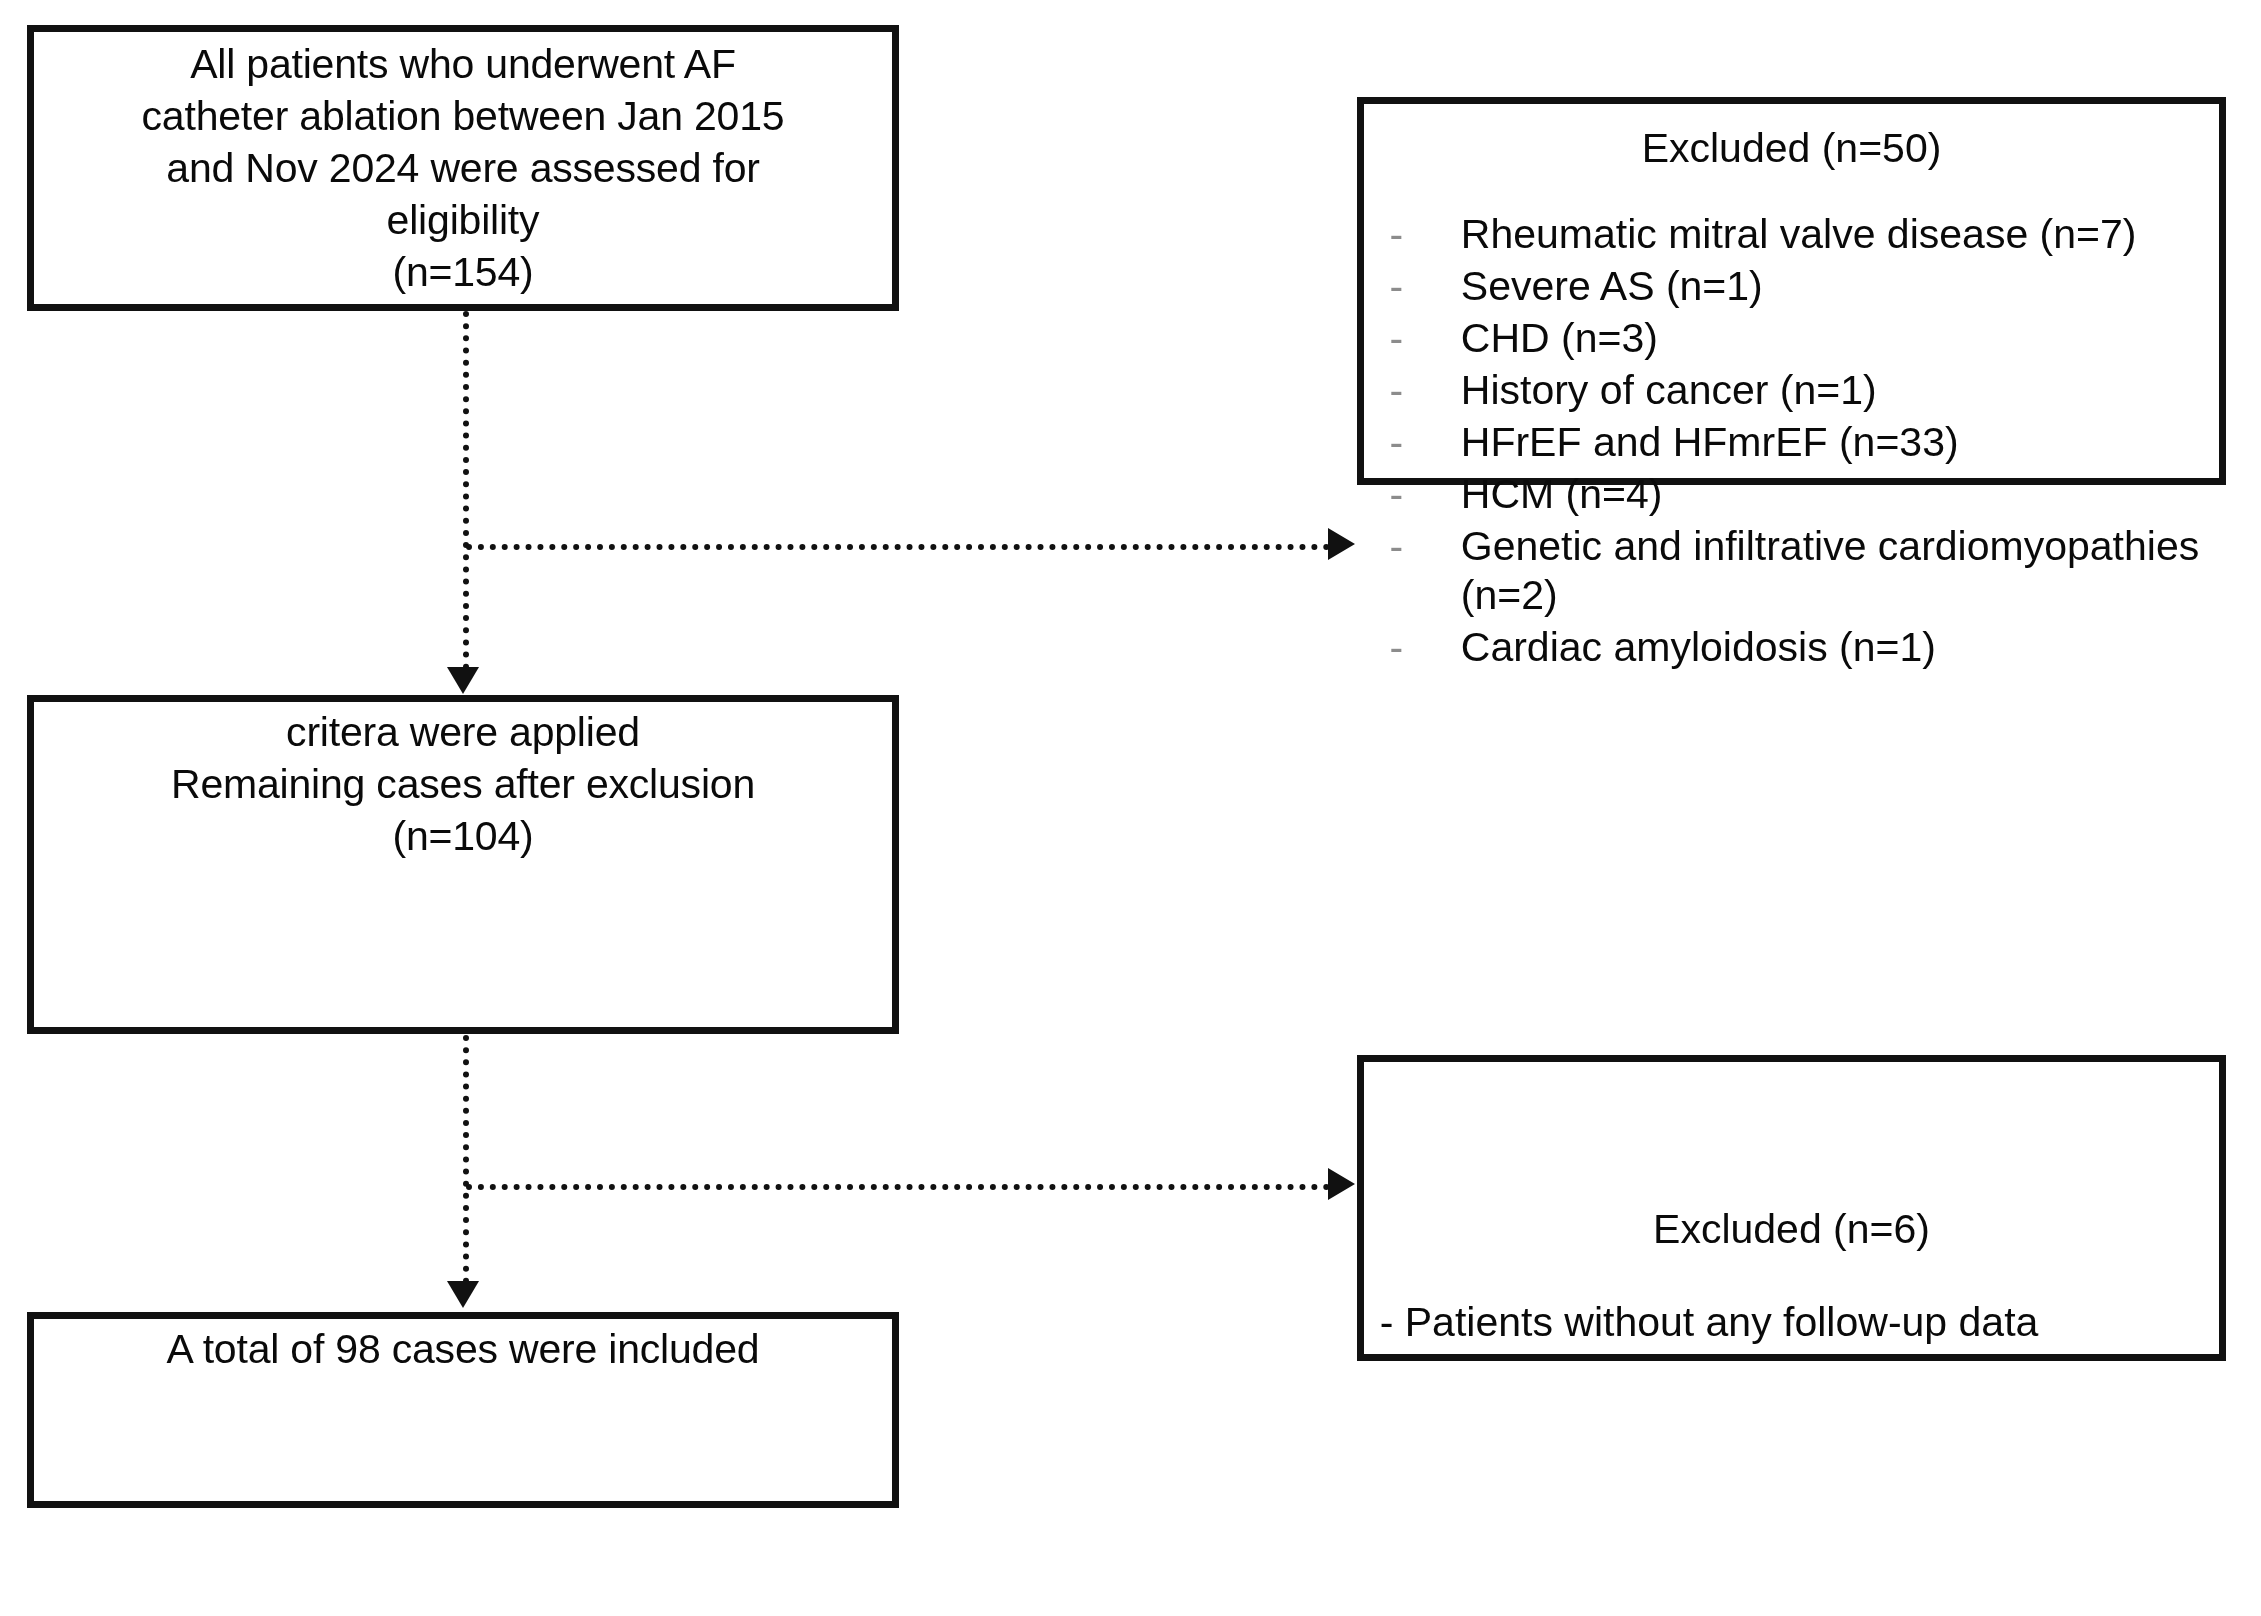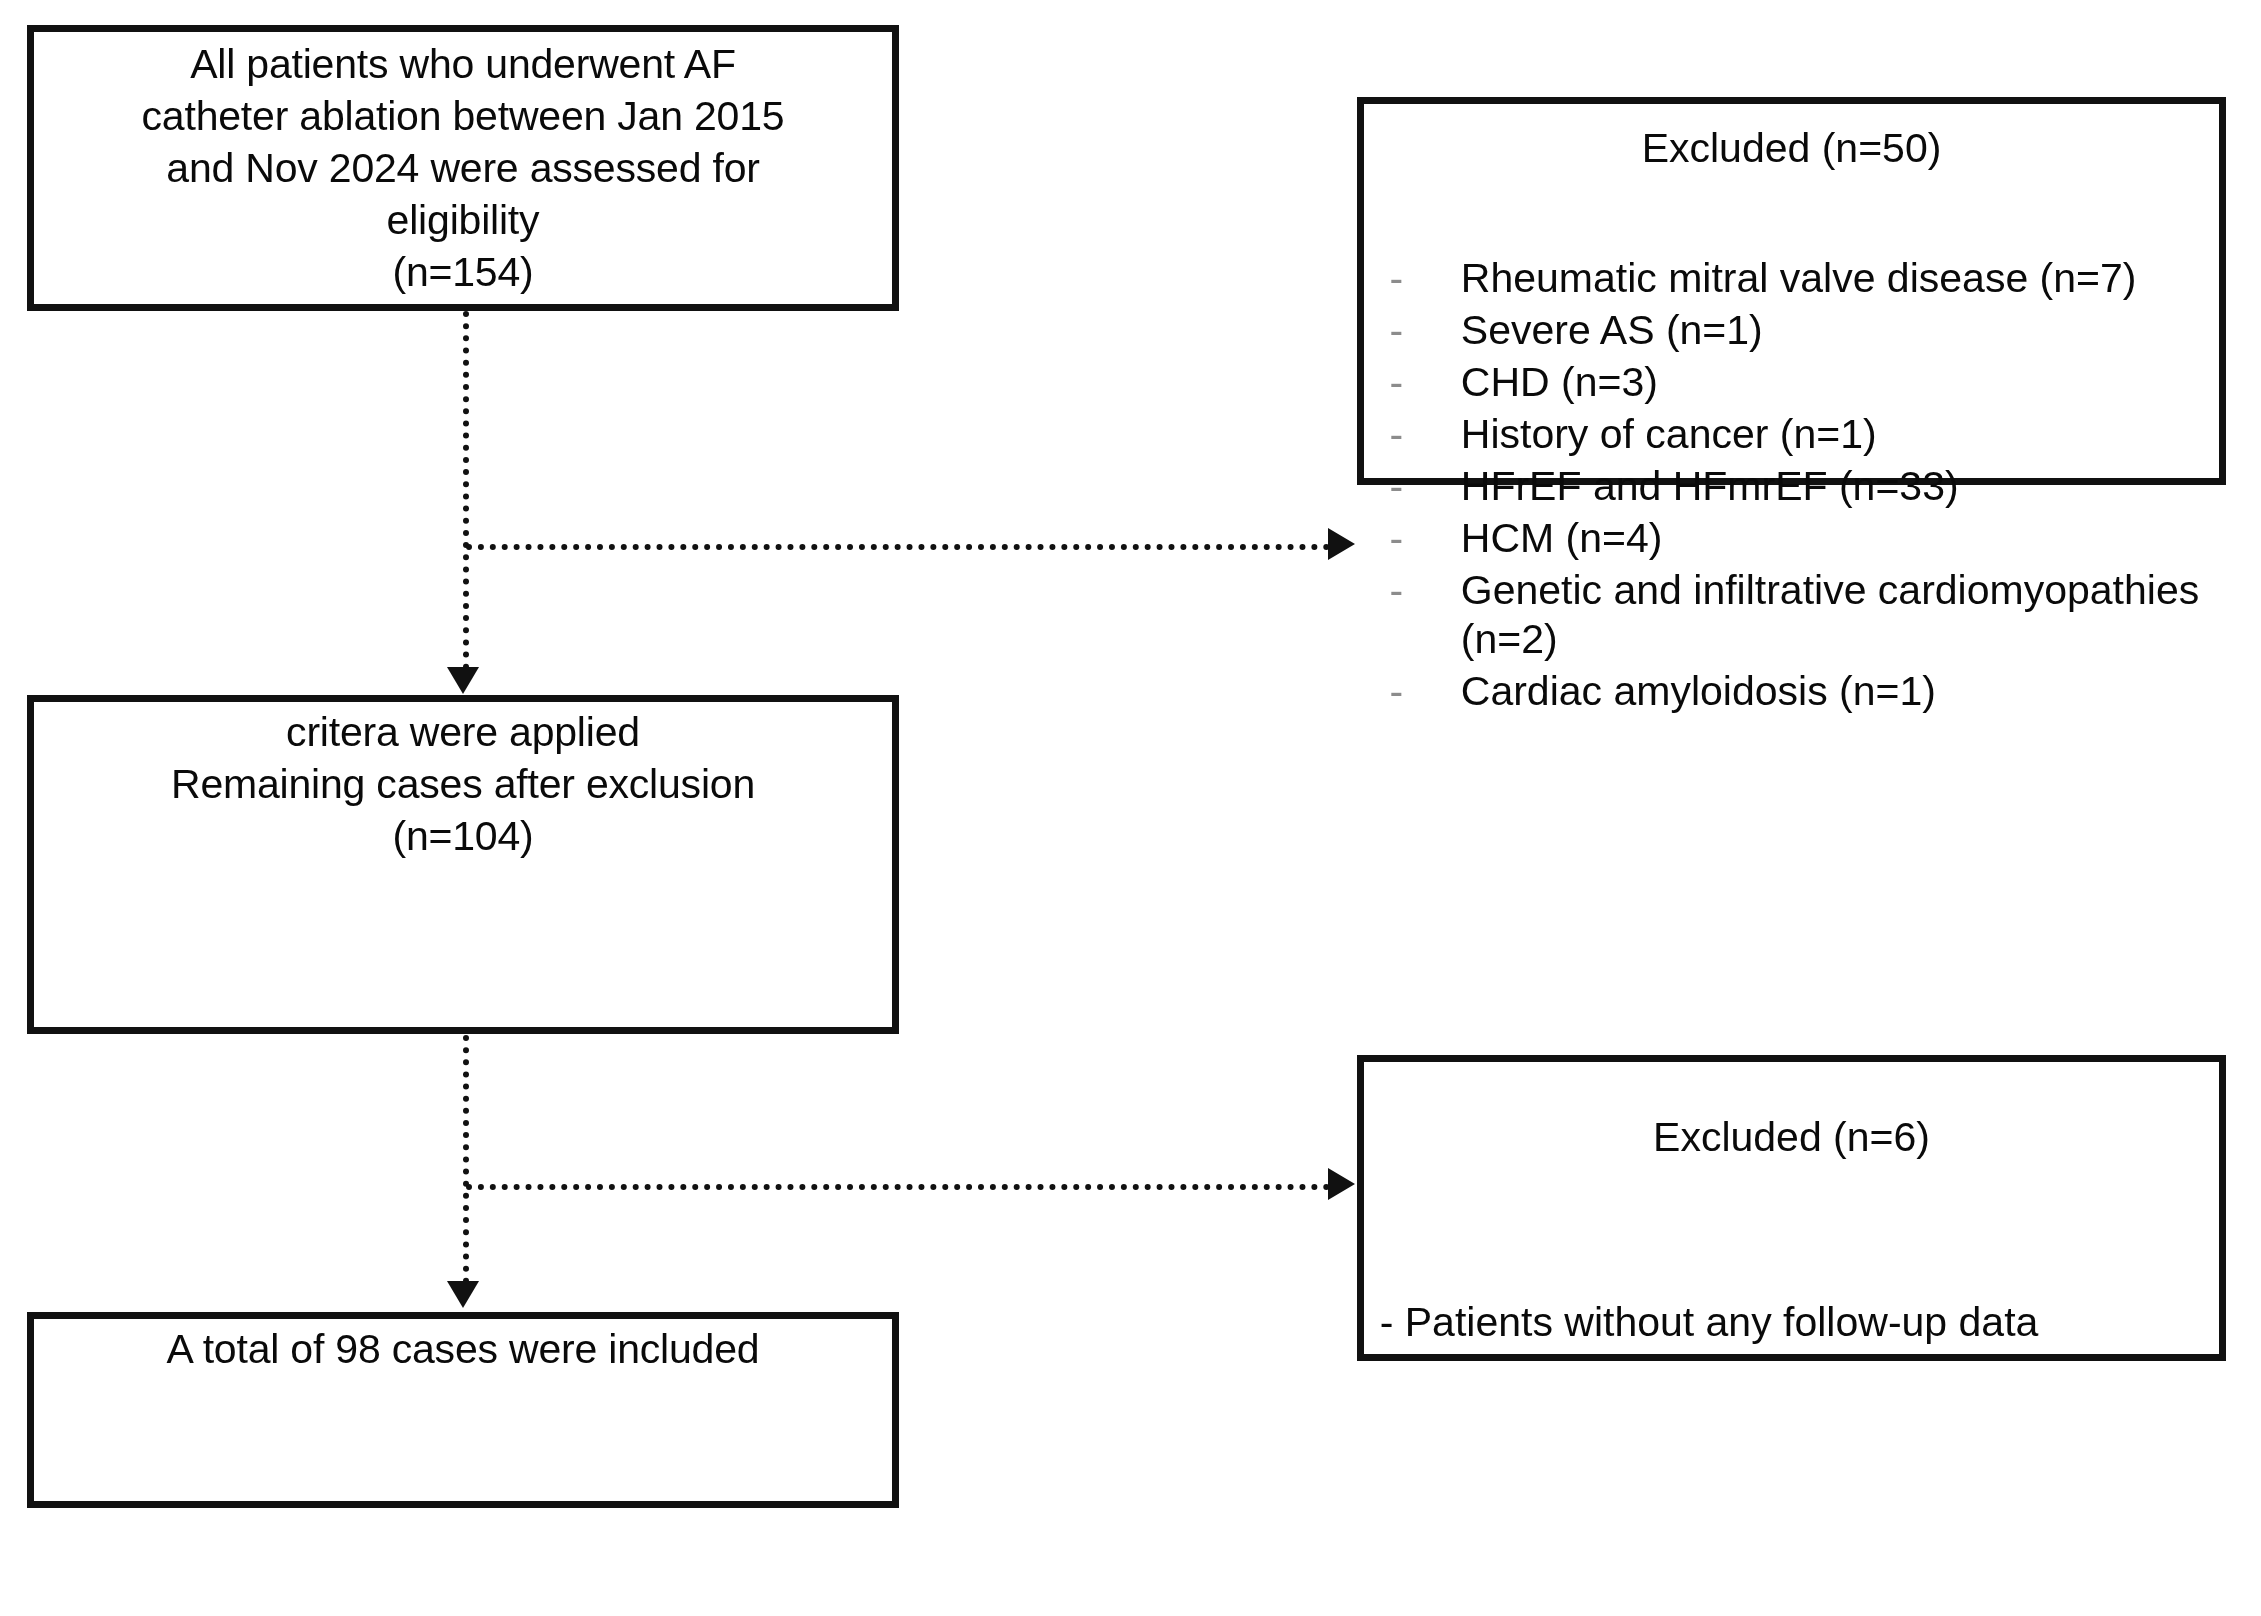--- a/index.html
+++ b/index.html
@@ -23,21 +23,20 @@
     position: absolute;
     box-sizing: border-box;
     background: #ffffff;
     border: 7.1px solid #111111;
     display: flex;
     flex-direction: column;
     justify-content: flex-start;
   }
   .flow-box.listbox {
     justify-content: flex-start;
-    gap: 44px;
   }
 
   .box-line {
     text-align: center;
     font-size: 41px;
     line-height: 1.27;
     letter-spacing: -0.2px;
     white-space: nowrap;
   }
 
@@ -83,21 +82,21 @@
     margin-bottom: 37px;
   }
 
   
   #box-excluded-followup {
     left: 1357px;
     top: 1055px;
     width: 869px;
     height: 306px;
     padding: 21.3px 10px 7.1px 10px;
-    justify-content: space-between;
+    justify-content: flex-end;
   }
   #box-excluded-followup .box-title {
     text-align: center;
     font-size: 41px;
     line-height: 1.2;
     margin-top: 30px;
   }
   #box-excluded-followup .followup-line {
     font-size: 41px;
     line-height: 1.2;

